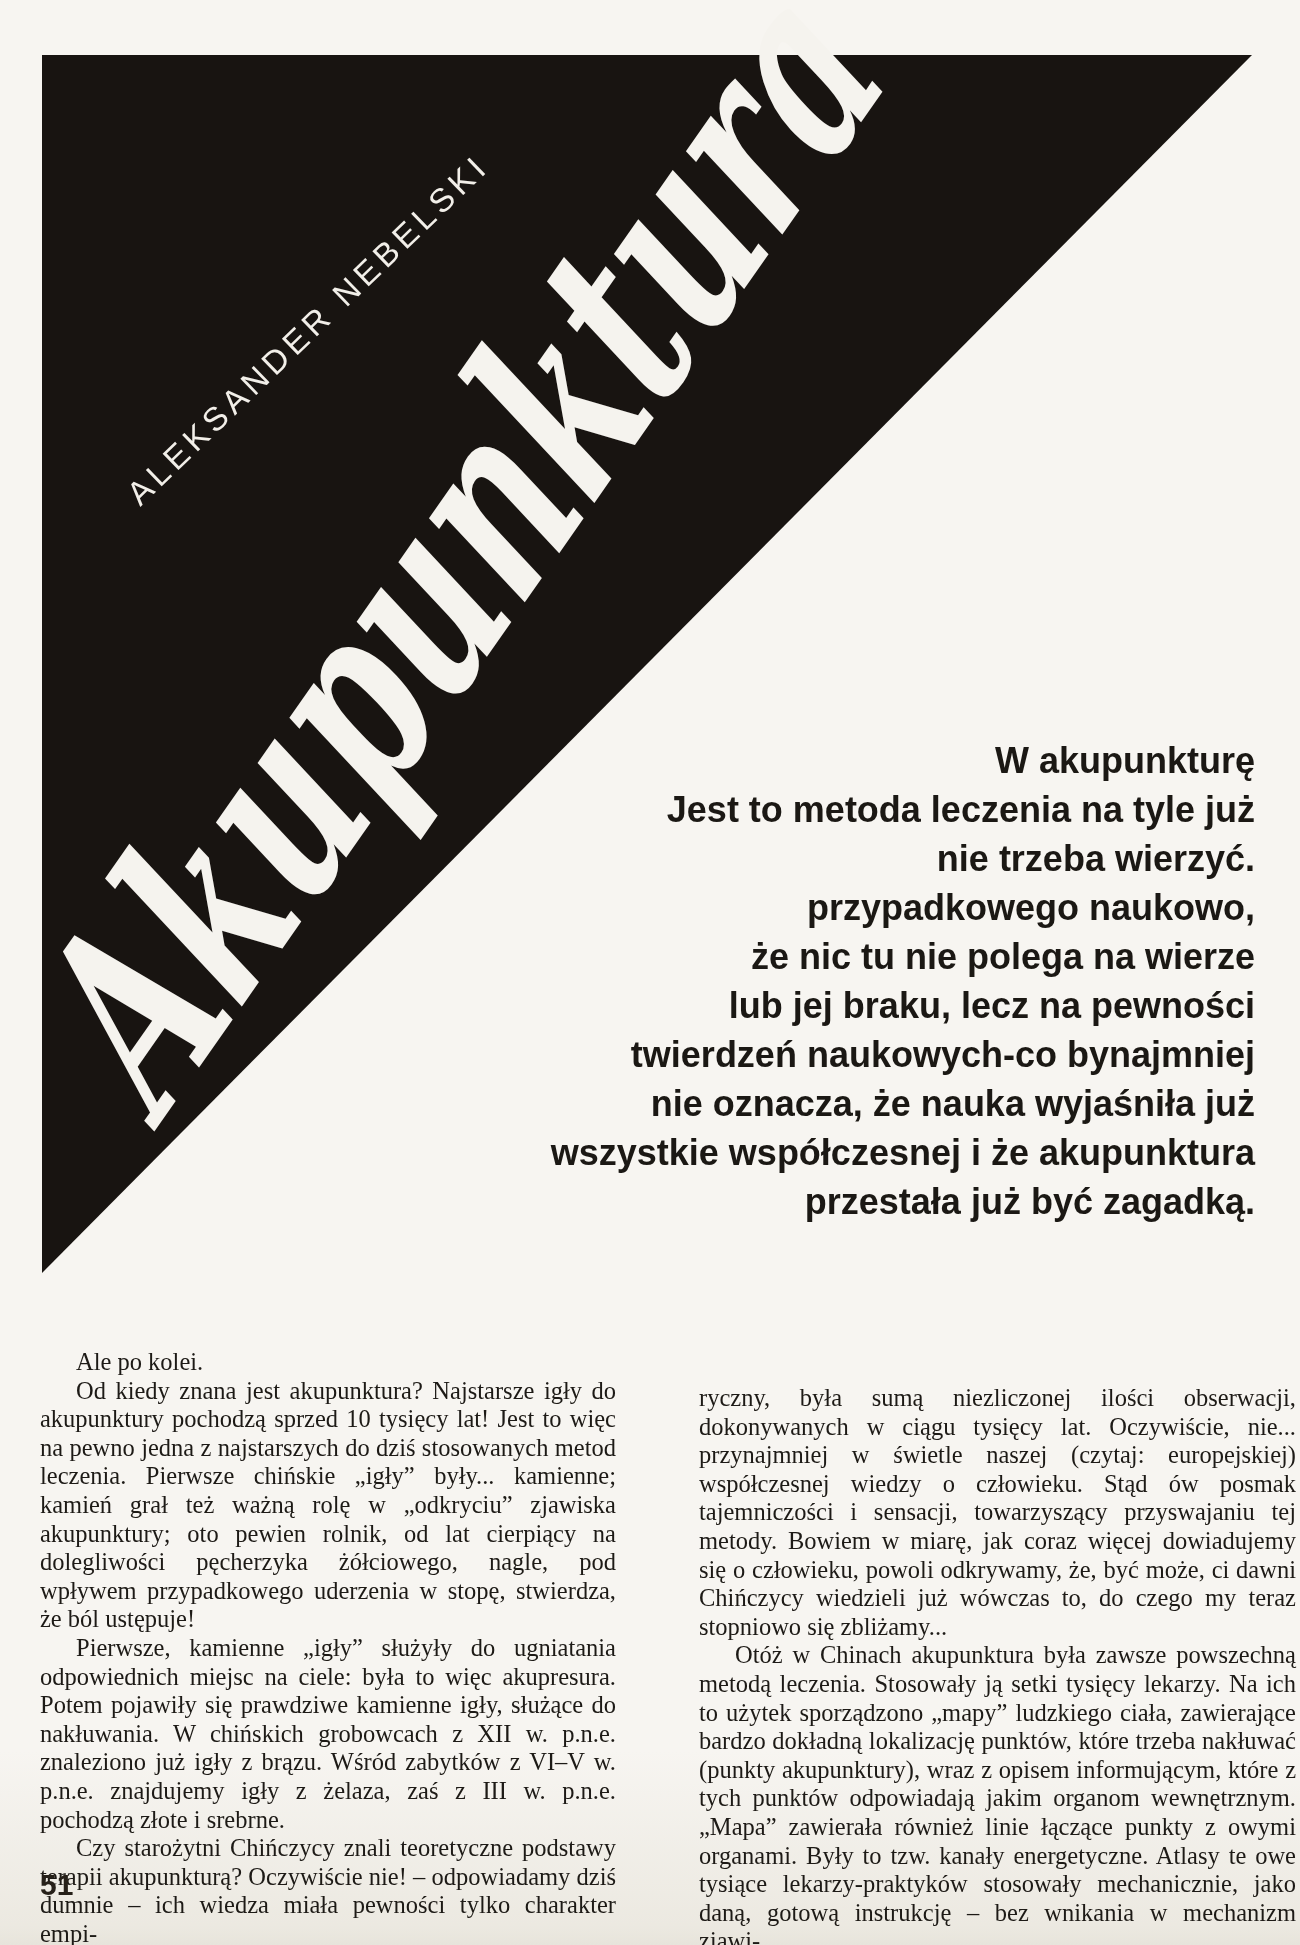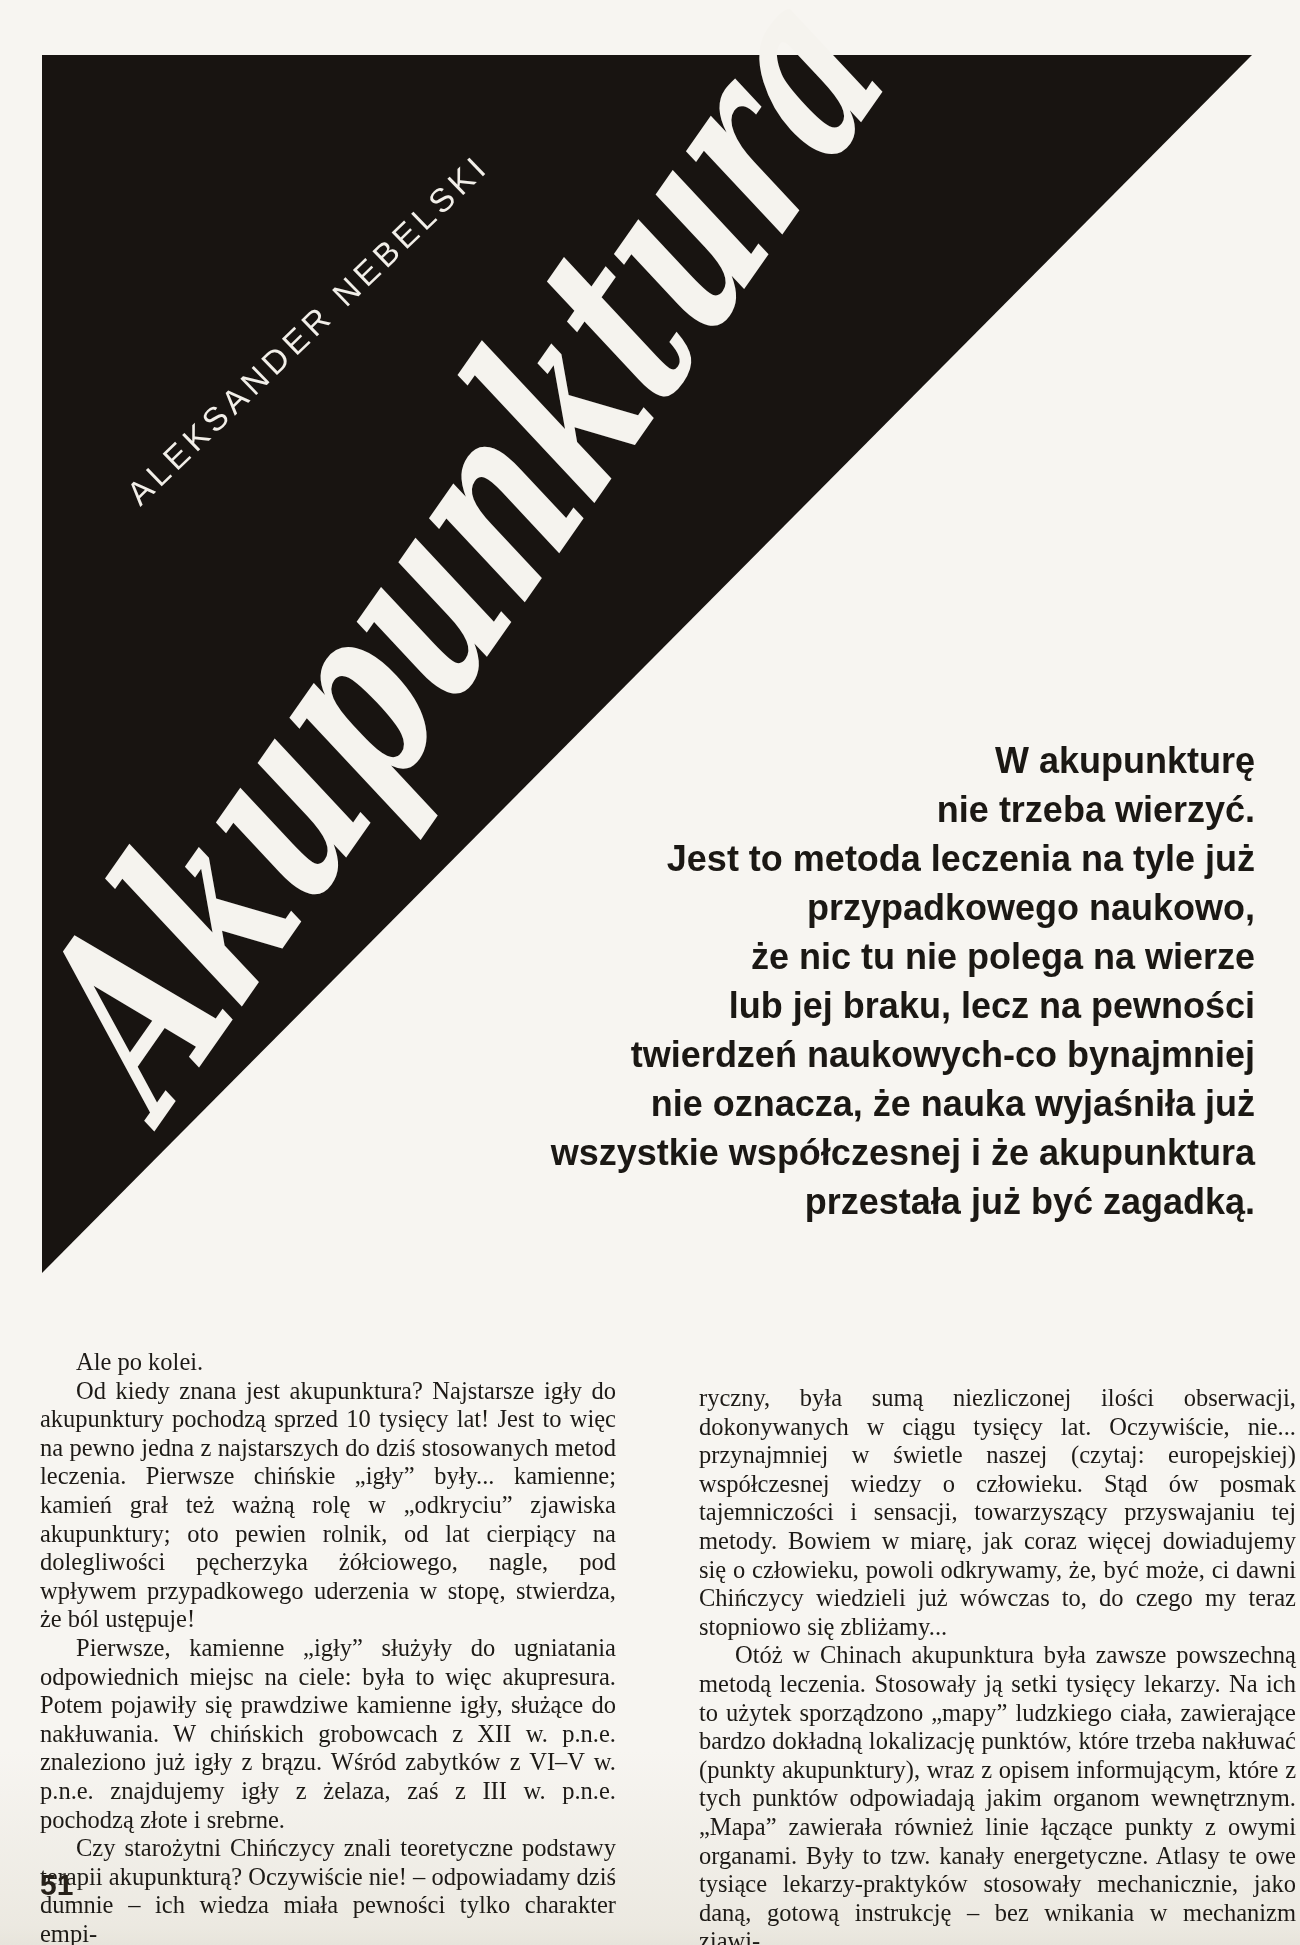--- a/index.html
+++ b/index.html
@@ -92,22 +92,22 @@
 <div class="page">
 
   <div class="triangle"></div>
 
   <div class="author">ALEKSANDER NEBELSKI</div>
 
   <div class="script-title">Akupunktura</div>
 
   <div class="intro">
     <div>W akupunkturę</div>
+    <div>Jest to metoda leczenia na tyle już</div>
     <div>nie trzeba wierzyć.</div>
-    <div>Jest to metoda leczenia na tyle już</div>
     <div>przypadkowego naukowo,</div>
     <div>że nic tu nie polega na wierze</div>
     <div>lub jej braku, lecz na pewności</div>
     <div>twierdzeń naukowych-co bynajmniej</div>
     <div>nie oznacza, że nauka wyjaśniła już</div>
     <div>wszystkie współczesnej i że akupunktura</div>
     <div>przestała już być zagadką.</div>
   </div>
 
   <div class="col col-left">

